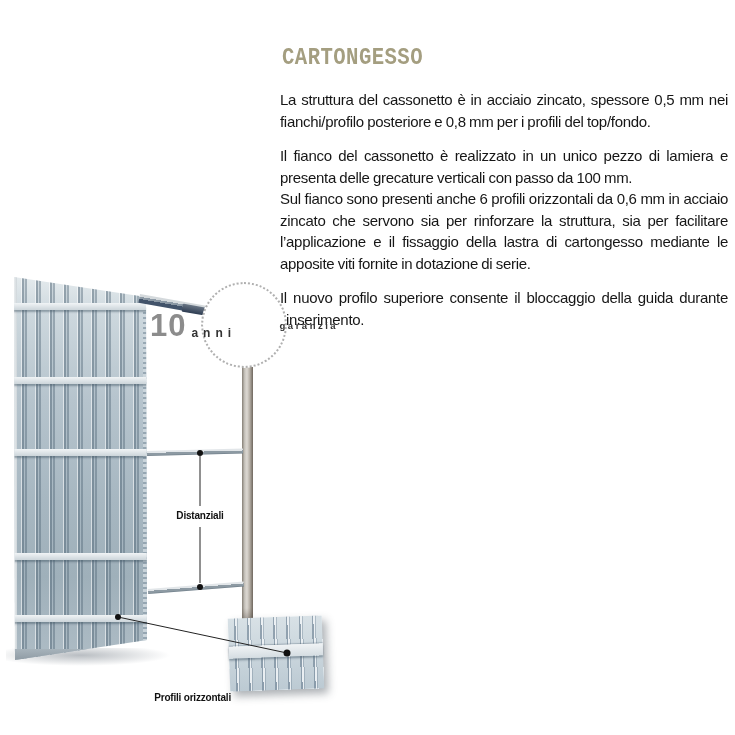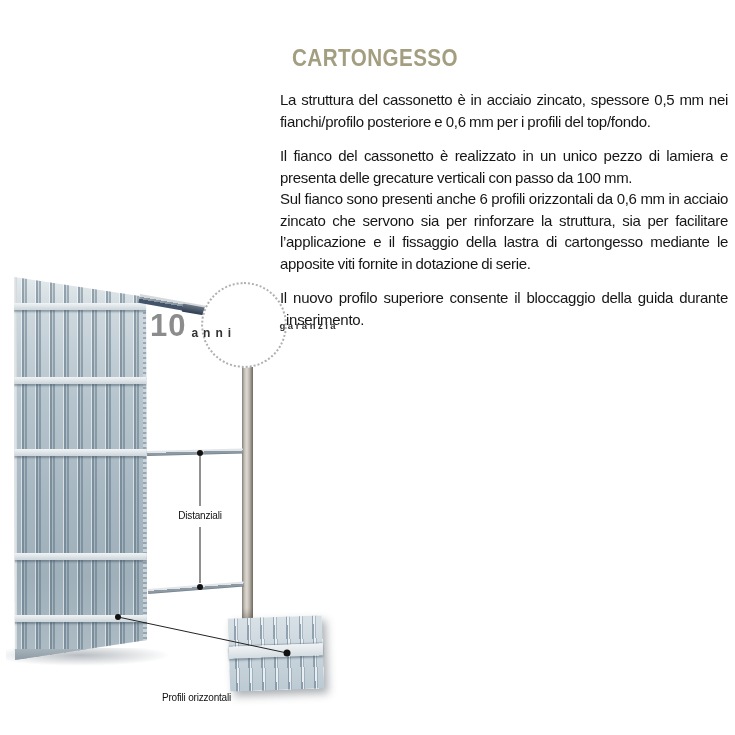--- a/index.html
+++ b/index.html
@@ -1,21 +1,21 @@
 <!DOCTYPE html>
 <html><head>
 <meta charset="utf-8">
 <style>
   html,body{margin:0;padding:0;background:#ffffff;}
   .page{position:relative;width:735px;height:735px;background:#ffffff;overflow:hidden;
         font-family:"Liberation Sans", sans-serif;}
 
   
   .text-col{position:absolute;left:280px;top:45px;width:448px;}
-  .title{margin:0 0 18px 12px;font-size:24px;font-weight:bold;color:#a49e80;line-height:26px;}
+  .title{margin:0 0 18px 2px;font-size:24px;font-weight:bold;color:#a49e80;line-height:26px;font-family:Liberation Mono, monospace;}
   .title-inner{display:inline-block;transform:scaleX(.86);transform-origin:left center;letter-spacing:.5px;}
   .text-col p{margin:0 0 13px 0;font-size:15px;line-height:21.5px;color:#161616;
               text-align:justify;white-space:pre-line;letter-spacing:-.3px;word-spacing:-.5px;}
 
   
   .illustration{position:absolute;left:0;top:0;width:735px;height:735px;}
 
   .panel-shadow{position:absolute;left:6px;top:648px;width:165px;height:18px;
     background:radial-gradient(ellipse at 45% 40%, rgba(88,99,110,.42), rgba(88,99,110,0) 70%);z-index:0;}
 
@@ -67,39 +67,39 @@
         rgba(238,242,245,.9) 7.5px 9px,
         rgba(110,130,148,.40) 9px 10px,
         rgba(0,0,0,0) 10px 13px),
       linear-gradient(180deg,#d8e1e6,#bccad3);}
   .inset-band{position:absolute;left:0;right:0;top:28px;height:12px;
     background:linear-gradient(180deg,#f0f3f5,#d5dde2);
     box-shadow:0 2px 2px rgba(70,90,105,.5), 0 -1px 1px rgba(70,90,105,.35);}
 
   .leaders{position:absolute;left:0;top:0;width:735px;height:735px;z-index:5;pointer-events:none;}
 
-  .label{position:absolute;z-index:5;font-size:10px;font-weight:normal;color:#111;letter-spacing:-.2px;}
+  .label{position:absolute;z-index:5;font-size:10px;font-weight:bold;color:#111;letter-spacing:-.2px;}
   .label-distanziali{left:160px;top:510px;width:80px;text-align:center;}
   .label-profili{left:141px;top:692px;width:90px;text-align:right;}
 
   .badge{position:absolute;left:201px;top:282px;width:86px;height:86px;z-index:6;
     box-sizing:border-box;border-radius:50%;background:#ffffff;border:2.5px dotted #b0b0b0;
     display:flex;flex-direction:row;align-items:center;justify-content:center;}
   .badge-number{font-size:31px;font-weight:bold;color:#8c8c8c;line-height:27px;letter-spacing:1px;}
   .badge-word1{font-size:12px;font-weight:bold;color:#333;letter-spacing:5px;text-indent:5px;margin-top:16px;}
   .badge-word2{font-size:9.5px;font-weight:bold;color:#333;letter-spacing:2.5px;text-indent:2.5px;margin-left:41px;}
 </style>
 </head>
 <body>
 
 <div class="page">
 
   <section class="text-col">
     <h1 class="title"><span class="title-inner">CARTONGESSO</span></h1>
-    <p>La struttura del cassonetto è in acciaio zincato, spessore 0,5 mm nei fianchi/profilo posteriore e 0,6 mm per i profili del top/fondo.</p>
+    <p>La struttura del cassonetto è in acciaio zincato, spessore 0,5 mm nei fianchi/profilo posteriore e 0,8 mm per i profili del top/fondo.</p>
     <p>Il fianco del cassonetto è realizzato in un unico pezzo di lamiera e presenta delle grecature verticali con passo da 100 mm.
 Sul fianco sono presenti anche 6 profili orizzontali da 0,6 mm in acciaio zincato che servono sia per rinforzare la struttura, sia per facilitare l’applicazione e il fissaggio della lastra di cartongesso mediante le apposite viti fornite in dotazione di serie.</p>
     <p>Il nuovo profilo superiore consente il bloccaggio della guida durante l’inserimento.</p>
   </section>
 
   <div class="illustration">
 
     <div class="panel-shadow"></div>
 
     <div class="panel">

